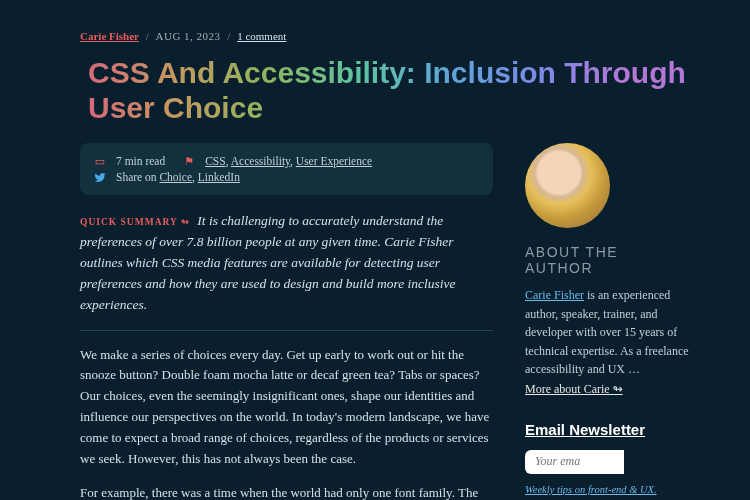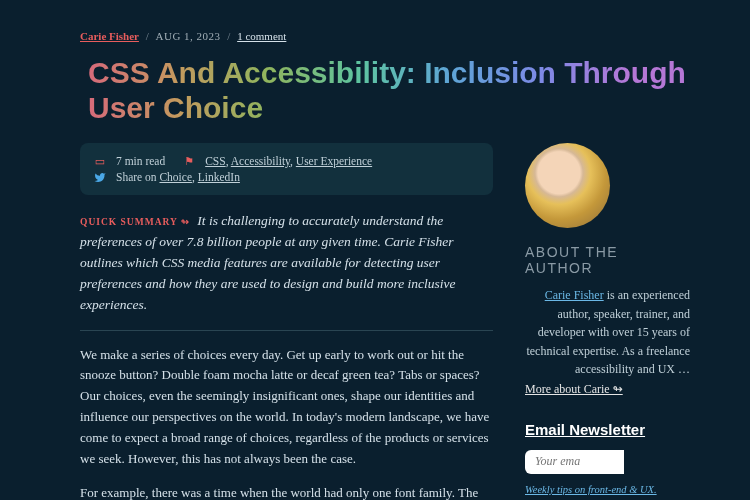--- a/index.html
+++ b/index.html
@@ -113,21 +113,20 @@
     font-size: 14px;
     letter-spacing: 1.5px;
     color: #8a9aa5;
     margin-bottom: 10px;
     font-family: -apple-system, sans-serif;
   }
   .about-text {
     font-size: 12px;
     line-height: 1.55;
     color: #c0d0d8;
-    text-align: right;
   }
   .about-link { color: #6bb8e6; text-decoration: underline; }
   .about-more { color: #e5e5e5; text-decoration: underline; font-size: 12px; }
   .newsletter-heading {
     font-family: -apple-system, BlinkMacSystemFont, 'Segoe UI', Arial, sans-serif;
     font-size: 15px;
     font-weight: 700;
     color: #ffffff;
     margin-top: 24px;
     margin-bottom: 12px;

